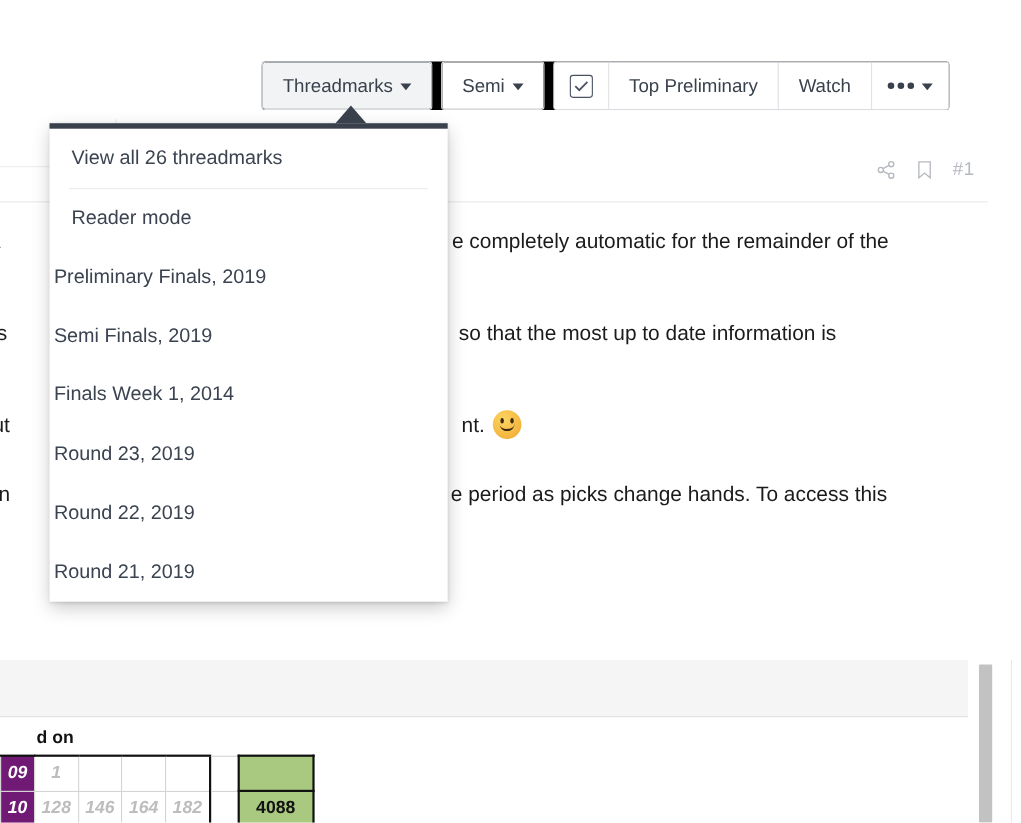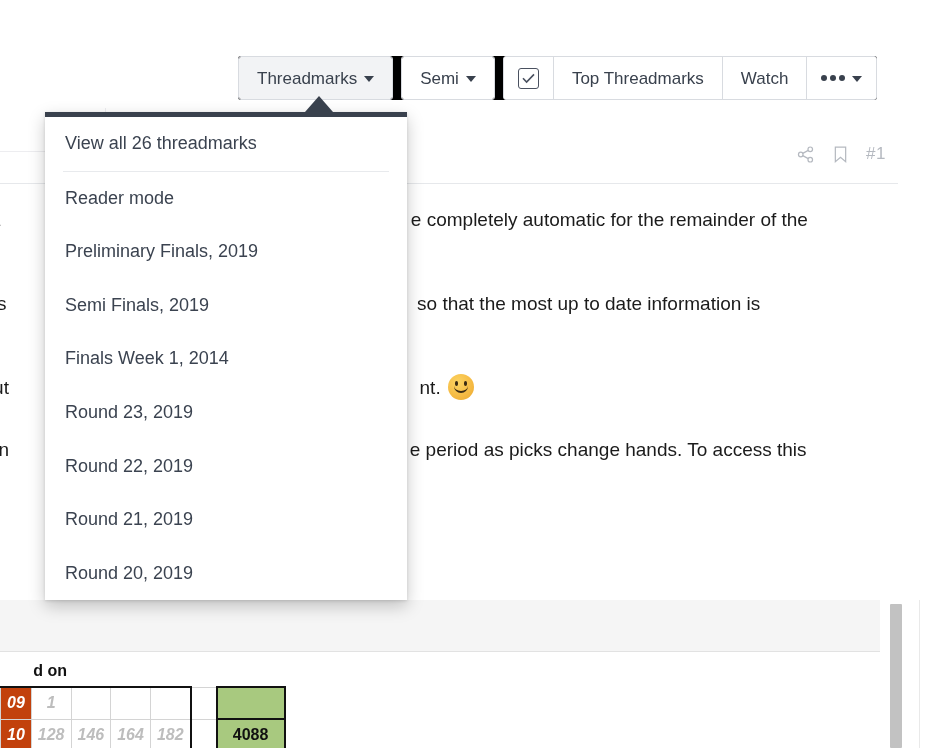--- a/index.html
+++ b/index.html
@@ -201,21 +201,21 @@
   .sheet td.hdr {
     font-weight: bold;
     color: #111;
     border: none;
     border-bottom: 2px solid #111;
     text-align: right;
     padding-right: 4px;
     font-size: 16px;
   }
   .sheet td.pink {
-    background: #c2410c;
+    background: #701a75;
     color: #ffffff;
     font-style: italic;
     font-weight: 600;
   }
   .sheet td.faint {
     color: #bdbdbd;
     font-style: italic;
     font-weight: 600;
   }
   .sheet td.blank { border-left: 2px solid #111; width: 26px; }
@@ -288,21 +288,21 @@
     margin: 0 18px;
   }
   .menu-header {
     padding: 17px 22px;
     background: #39414d;
     color: #ffffff;
     font-size: 20px;
     font-weight: 400;
     letter-spacing: .1px;
   }
-  .menu-list .menu-item { padding: 16px 20px; font-size: 18px; }
+  .menu-list .menu-item { padding: 16px 4px; font-size: 18px; }
 </style>
 </head>
 <body>
 
 <div id="page">
 
   <div class="post-head">
     <div class="post-head-left">
       <div class="divider"></div>
     </div>
@@ -409,21 +409,21 @@
 
     <div class="tb-group">
       <button class="tb-btn icononly">
         <span class="chk">
           <svg width="13" height="11" viewBox="0 0 13 11" fill="none" stroke="#4a5160" stroke-width="1.6">
             <path d="M1 5.2 L4.6 9 L12 1.4"></path>
           </svg>
         </span>
       </button>
       <button class="tb-btn">
-        <span>Top Threadmarks</span>
+        <span>Top Preliminary</span>
       </button>
       <button class="tb-btn">
         <span>Watch</span>
       </button>
       <button class="tb-btn icononly">
         <span class="dots">
             <i></i>
             <i></i>
             <i></i>
           </span>
@@ -440,17 +440,16 @@
     <div class="menu-item">Reader mode</div>
 
 
     <div class="menu-list">
       <div class="menu-item">Preliminary Finals, 2019</div>
       <div class="menu-item">Semi Finals, 2019</div>
       <div class="menu-item">Finals Week 1, 2014</div>
       <div class="menu-item">Round 23, 2019</div>
       <div class="menu-item">Round 22, 2019</div>
       <div class="menu-item">Round 21, 2019</div>
-      <div class="menu-item">Round 20, 2019</div>
     </div>
   </div>
 
 </div>
 
 </body></html>

